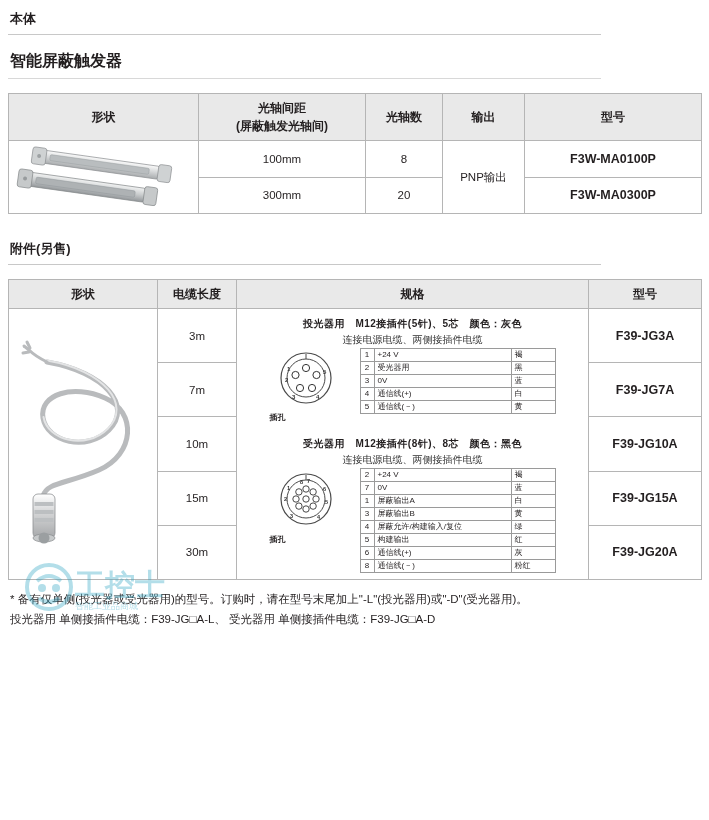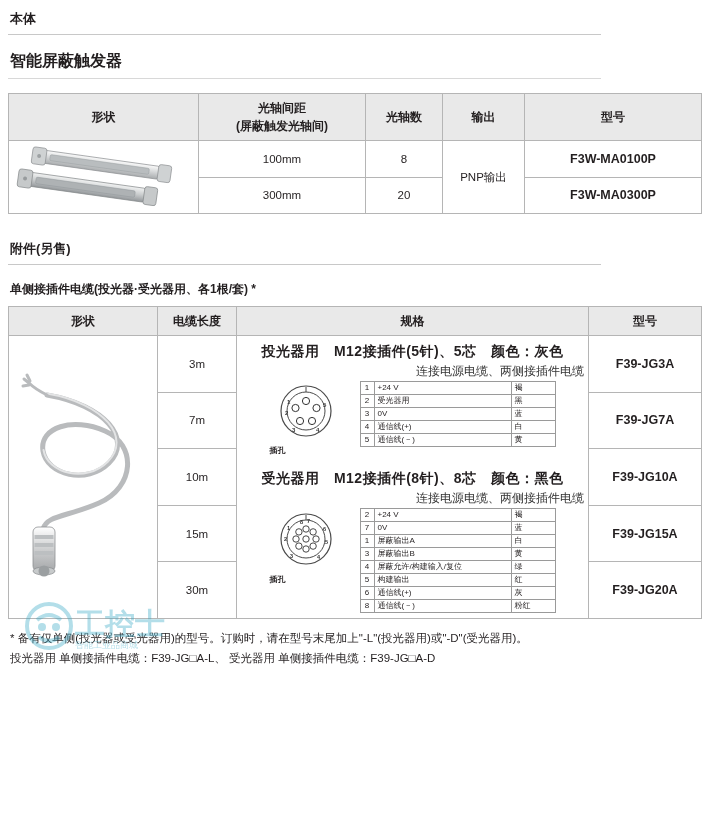--- a/index.html
+++ b/index.html
@@ -69,29 +69,29 @@
   .cable-wrap { position: relative; width: 100%; height: 260px; }
 
   .spec-inner {
     position: relative;
     width: 100%;
     height: 268px;
     padding: 6px 4px 4px 4px;
     text-align: left;
   }
   .spec-title {
-    font-size: 14px;
+    font-size: 10px;
     font-weight: bold;
     text-align: center;
     margin: 2px 0 2px 0;
     letter-spacing: 0.5px;
   }
   .spec-sub {
-    font-size: 12px;
-    text-align: right;
+    font-size: 10px;
+    text-align: center;
     margin: 0 0 1px 0;
     color: #333;
   }
   .wire-block { display: flex; align-items: flex-start; justify-content: center; gap: 6px; }
   .connector-box { width: 84px; text-align: left; font-weight: bold; }
   .connector-label { font-size: 8px; margin-top: 2px; }
 
   table.wires {
     border-collapse: collapse;
     font-size: 8px;
@@ -202,21 +202,20 @@
         <td>20</td>
         <td class="model-cell">F3W-MA0300P</td>
       </tr>
     </tbody>
   </table>
 
 
   <div class="h-main" style="padding-top:26px;">附件(另售)</div>
   <div class="h-main-rule"></div>
 
-  <div class="h-sub2">单侧接插件电缆(投光器·受光器用、各1根/套) *</div>
 
   <table class="spec">
     <colgroup>
       <col style="width:149px">
       <col style="width:79px">
       <col style="width:352px">
       <col style="width:113px">
     </colgroup>
     <thead>
       <tr>

